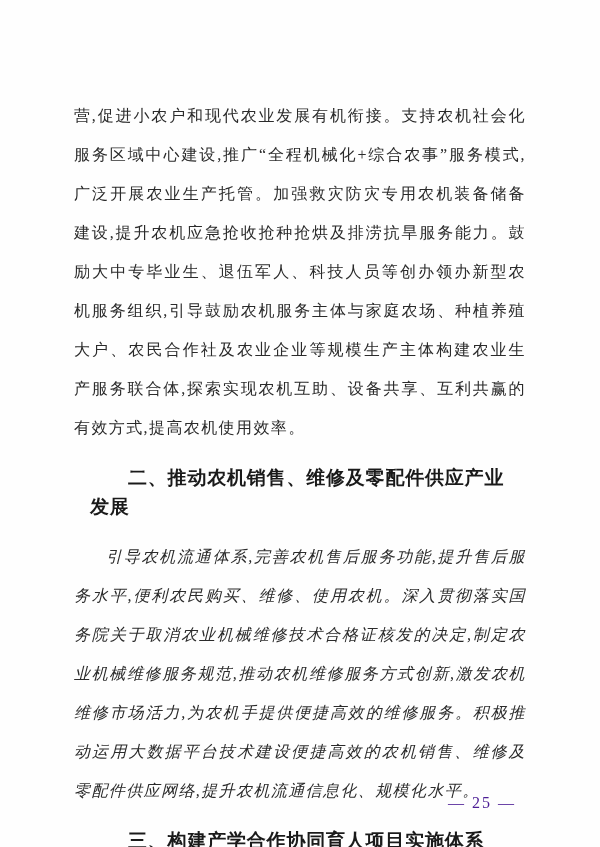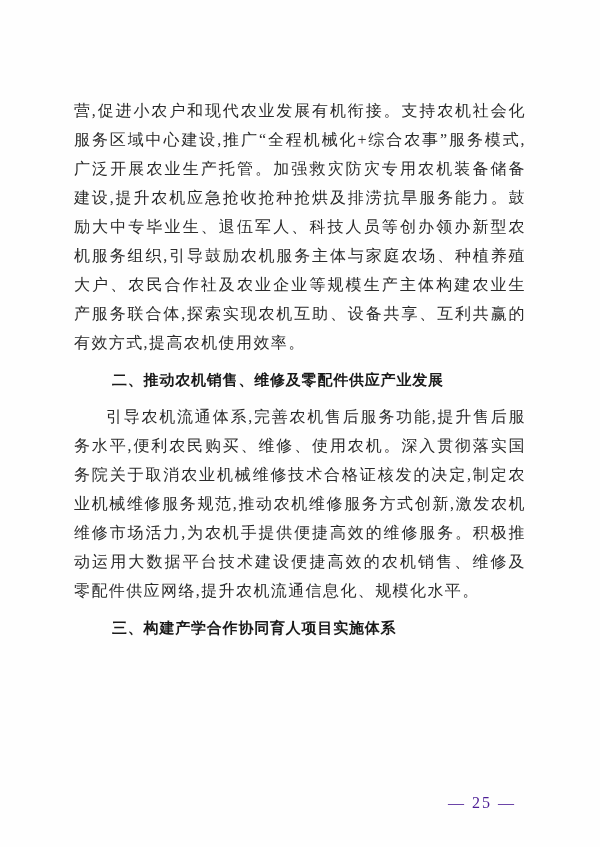--- a/index.html
+++ b/index.html
@@ -18,33 +18,34 @@
   }
   .content {
     position: absolute;
     left: 74px;
     top: 96px;
     width: 452px;
   }
   .para {
     margin: 0;
     font-size: 16px;
-    line-height: 29px;
+    line-height: 39px;
     letter-spacing: 1.4px;
     text-align: justify;
     color: #2b2b2b;
   }
   .para.ind {
     text-indent: 2em;
+    font-style: italic;
   }
   .heading {
-    margin: 8px;
+    margin: 16px;
     font-family: "Liberation Sans", "DejaVu Sans", sans-serif;
     font-weight: bold;
-    font-size: 15px;
+    font-size: 19px;
     line-height: 29px;
     letter-spacing: 0.8px;
     text-indent: 2em;
     color: #1a1a1a;
   }
   .page-number {
     position: absolute;
     top: 794px;
     right: 84px;
     font-family: "Liberation Serif", "DejaVu Serif", serif;

